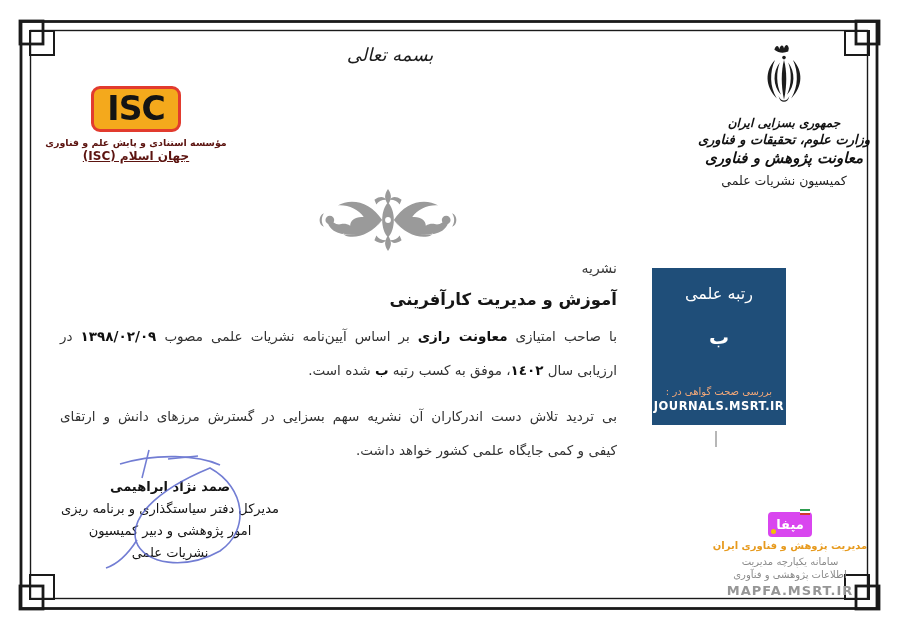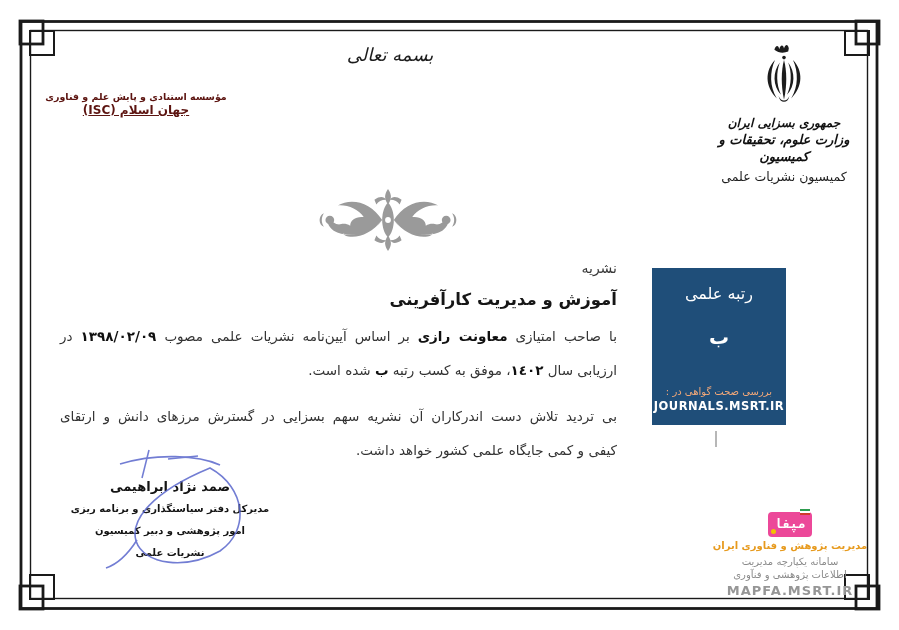--- a/index.html
+++ b/index.html
@@ -55,28 +55,28 @@
   .rank-label{font-size:16px;margin-top:16px;}
   .rank-letter{font-size:20px;font-weight:bold;margin-top:22px;}
   .verify-hint{font-size:10px;color:#f2a879;margin-top:auto;}
   .verify-url{font-size:11.5px;font-weight:bold;letter-spacing:.5px;margin:2px 0 12px 0;}
 
   .fold-mark{left:715px;top:431px;width:2px;height:16px;background:#b7b7b7;}
 
   
   .sig-block{left:56px;top:476px;width:228px;text-align:center;color:#141414;}
   .sig-name{font-size:13px;font-weight:bold;line-height:22px;}
-  .sig-role{font-size:10px;font-weight:bold;line-height:22px;}
+  .sig-role{font-size:13px;font-weight:normal;line-height:22px;}
   .sig-ink{left:48px;top:444px;pointer-events:none;}
 
   
   .mapfa{left:701px;top:512px;width:178px;text-align:center;}
   .mapfa-glyph{position:relative;display:inline-block;width:44px;height:25px;
-    background:#ec4899;border-radius:4px;color:#fff;font-weight:bold;font-size:13px;
-    line-height:25px;font-family:Liberation Mono, monospace;}
+    background:#d946ef;border-radius:4px;color:#fff;font-weight:bold;font-size:13px;
+    line-height:25px;}
   .mapfa-flag{position:absolute;top:-3px;right:2px;width:10px;height:6px;}
   .mapfa-flag div{height:2px;}
   .flag-g{background:#2e9c4f;}.flag-w{background:#ffffff;}.flag-r{background:#d03a2b;}
   .mapfa-dot{position:absolute;left:3px;bottom:3px;width:5px;height:5px;border-radius:50%;
     background:#f2c200;}
   .mapfa-line1{font-size:10px;font-weight:bold;color:#e79a1d;line-height:14px;margin-top:2px;}
   .mapfa-line2{font-size:10px;color:#8a8a8a;line-height:13px;margin-top:2px;}
   .mapfa-line3{font-size:10px;color:#8a8a8a;line-height:13px;}
   .mapfa-url{font-size:13px;font-weight:bold;color:#969696;letter-spacing:1px;margin-top:2px;}
 </style>
@@ -96,20 +96,21 @@
       <rect x="20" y="586" width="23" height="23" stroke-width="2.8"></rect>
       <rect x="30" y="575" width="24" height="24" stroke-width="2"></rect>
       <rect x="856" y="586" width="23" height="23" stroke-width="2.8"></rect>
       <rect x="845" y="575" width="24" height="24" stroke-width="2"></rect>
     </g>
   </svg>
 
   <div class="abs bismillah rtl">بسمه تعالی</div>
 
   <div class="abs isc-block">
+    <div class="isc-badge">ISC</div>
     <div class="isc-line1 rtl">مؤسسه استنادی و پایش علم و فناوری</div>
     <div class="isc-line2 rtl">جهان اسلام (ISC)</div>
   </div>
 
   <div class="abs ministry">
     <div class="emblem-wrap">
       <svg width="54" height="74" viewBox="0 0 90 110">
         <g fill="#1c1c1c">
           <path d="M29,13 C31,5 36,5 37,12 C39,4 44,4 45,11 C47,3 52,3 53,11 L52,16 C45,19 36,19 29,13 Z"></path>
           <circle cx="45" cy="26" r="3"></circle>
@@ -118,21 +119,22 @@
           <path d="M30,30 C13,48 13,74 33,94 C21,74 21,50 30,30 Z"></path>
           <path d="M38,34 C26,50 26,72 40,88 C32,70 32,50 38,34 Z"></path>
           <g transform="translate(90,0) scale(-1,1)">
             <path d="M30,30 C13,48 13,74 33,94 C21,74 21,50 30,30 Z"></path>
             <path d="M38,34 C26,50 26,72 40,88 C32,70 32,50 38,34 Z"></path>
           </g>
         </g>
       </svg>
     </div>
     <div class="m-line1 rtl">جمهوری بسزایی ایران</div>
-    <div class="m-line2 rtl">وزارت علوم، تحقیقات و کمیسیون</div>
+    <div class="m-line2 rtl">وزارت علوم، تحقیقات و فناوری</div>
+    <div class="m-line3 rtl">معاونت پژوهش و فناوری</div>
     <div class="m-line4 rtl">کمیسیون نشریات علمی</div>
   </div>
 
 
   <svg class="abs ornament" width="156" height="64" viewBox="0 0 160 66">
     <g fill="#9a9a9a">
       <path d="M80,1 C84,7 84,11 80,17 C76,11 76,7 80,1 Z"></path>
       <path d="M80,15 C88,23 88,43 80,51 C72,43 72,23 80,15 Z"></path>
       <circle cx="80" cy="33" r="3" fill="#ffffff"></circle>
       <path d="M80,49 C84,55 84,59 80,65 C76,59 76,55 80,49 Z"></path>

